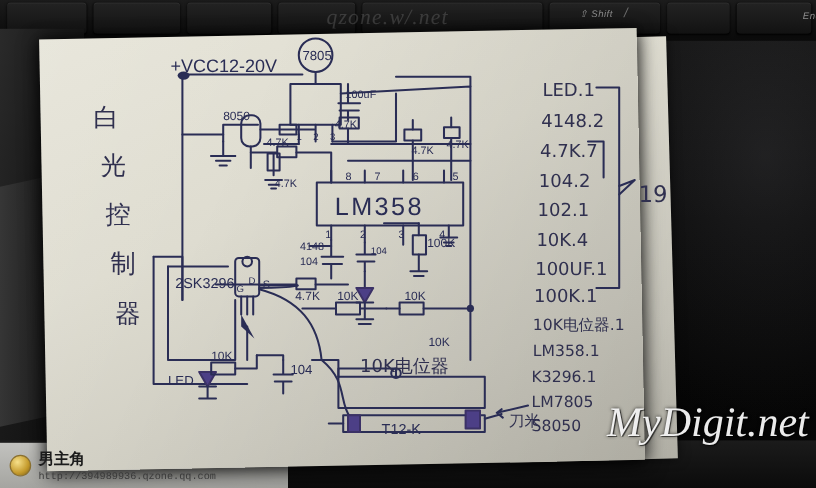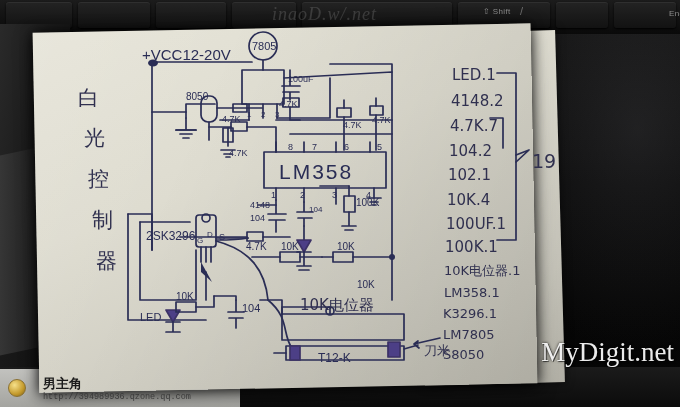--- a/index.html
+++ b/index.html
@@ -7,21 +7,21 @@
   #stage{position:relative;width:680px;height:407px;overflow:hidden;background:#0a0a0a;}
 
   
   .bg-keyboard{position:absolute;left:0;top:0;width:680px;height:407px;
     background:linear-gradient(180deg,#141414 0%,#0d0d0d 22%,#070707 45%,#050505 100%);}
   .kb-strip{position:absolute;left:0;top:0;width:680px;height:34px;
     background:linear-gradient(180deg,#1c1c1c 0%,#111 55%,#0a0a0a 100%);}
   .key{position:absolute;top:2px;height:26px;border-radius:3px;
     background:linear-gradient(180deg,#232323,#121212);
     box-shadow:inset 0 1px 0 rgba(255,255,255,.06), 0 1px 2px #000;}
-  .keylabel{position:absolute;color:#8d8d8d;font-size:8px;letter-spacing:.4px;}
+  .keylabel{position:absolute;color:#8d8d8d;font-size:8px;letter-spacing:.4px;font-style:italic;}
   .desk-left{position:absolute;left:0;top:24px;width:70px;height:383px;
     background:linear-gradient(100deg,#2a2a2a 0%,#1a1a1a 40%,#0c0c0c 100%);}
   .laptop-edge{position:absolute;left:0;top:150px;width:52px;height:200px;
     background:linear-gradient(90deg,#3a3a3a,#242424 60%,#141414);
     transform:skewY(-12deg);opacity:.85;}
   .desk-bottom{position:absolute;left:0;bottom:0;width:680px;height:40px;
     background:linear-gradient(180deg,#1b1b1b,#0b0b0b);}
   .taskbar-bg{position:absolute;left:0;bottom:0;width:240px;height:38px;
     background:linear-gradient(180deg,#d9d9d5,#b9b9b4);opacity:.88;}
   .corner-glow{position:absolute;right:0;top:34px;width:210px;height:320px;
@@ -44,26 +44,26 @@
   .ink-t{fill:#2a2d55;font-family:"Liberation Sans",sans-serif;}
   .ink-cn{fill:#30304f;font-family:"DejaVu Sans",sans-serif;}
 
   
   .wm-top{position:absolute;left:272px;top:4px;color:rgba(235,235,235,.16);
     font-size:18px;font-style:italic;font-family:"Liberation Serif",serif;letter-spacing:1px;}
   .wm-br{position:absolute;right:6px;bottom:40px;text-align:center;}
   .wm-cn{color:rgba(255,255,255,.92);font-size:34px;font-family:"DejaVu Sans",sans-serif;
     letter-spacing:2px;line-height:34px;
     text-shadow:0 0 3px rgba(0,0,0,.85),1px 1px 0 rgba(0,0,0,.5);}
-  .wm-en{color:rgba(255,255,255,.92);font-size:27px;
+  .wm-en{color:rgba(255,255,255,.92);font-size:35px;font-style:italic;
     font-family:"Liberation Serif",serif;line-height:30px;
     text-shadow:0 0 3px rgba(0,0,0,.85),1px 1px 0 rgba(0,0,0,.5);}
 
   
-  .qq{position:absolute;left:8px;bottom:4px;display:flex;align-items:flex-start;gap:17px;}
+  .qq{position:absolute;left:8px;bottom:4px;display:flex;align-items:flex-start;gap:6px;}
   .qq-av{width:16px;height:16px;border-radius:50%;margin-top:2px;
     background:radial-gradient(circle at 35% 32%,#f6e08a,#c49a2c 60%,#7a5d12);
     border:1px solid #8a7030;}
   .qq-name{color:#1b1b1b;font-size:13px;font-weight:bold;font-family:"DejaVu Sans",sans-serif;line-height:14px;}
   .qq-url{color:#3a3a3a;font-size:8.5px;font-family:"Liberation Mono",monospace;line-height:12px;}
 </style>
 </head>
 <body>
 
 <div id="stage">
@@ -279,21 +279,21 @@
       <text x="445" y="252">100K.1</text>
       <text x="444" y="275" font-size="13">10K电位器.1</text>
       <text x="444" y="297" font-size="13">LM358.1</text>
       <text x="443" y="318" font-size="13">K3296.1</text>
       <text x="443" y="339" font-size="13">LM7805</text>
       <text x="443" y="359" font-size="13">S8050</text>
       <text x="532" y="168" font-size="19">19</text>
     </g>
   </svg>
 
-  <div class="wm-top">inaoD.w/.net</div>
+  <div class="wm-top">qzone.w/.net</div>
   <div class="wm-br">
     <div class="wm-en">MyDigit.net</div>
   </div>
 
   <div class="qq">
     <div class="qq-av"></div>
     <div>
       <div class="qq-name">男主角</div>
       <div class="qq-url">http://394989936.qzone.qq.com</div>
     </div>

